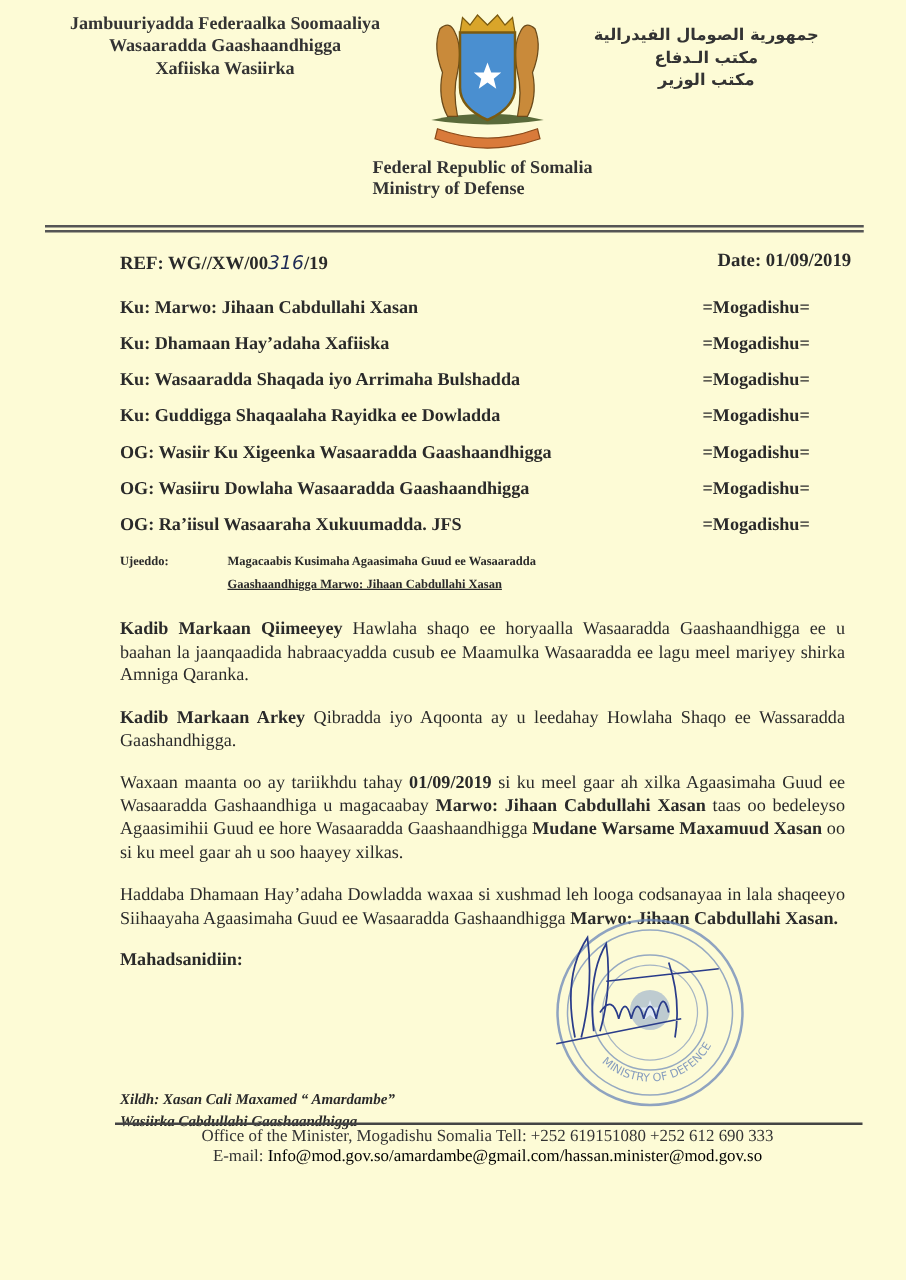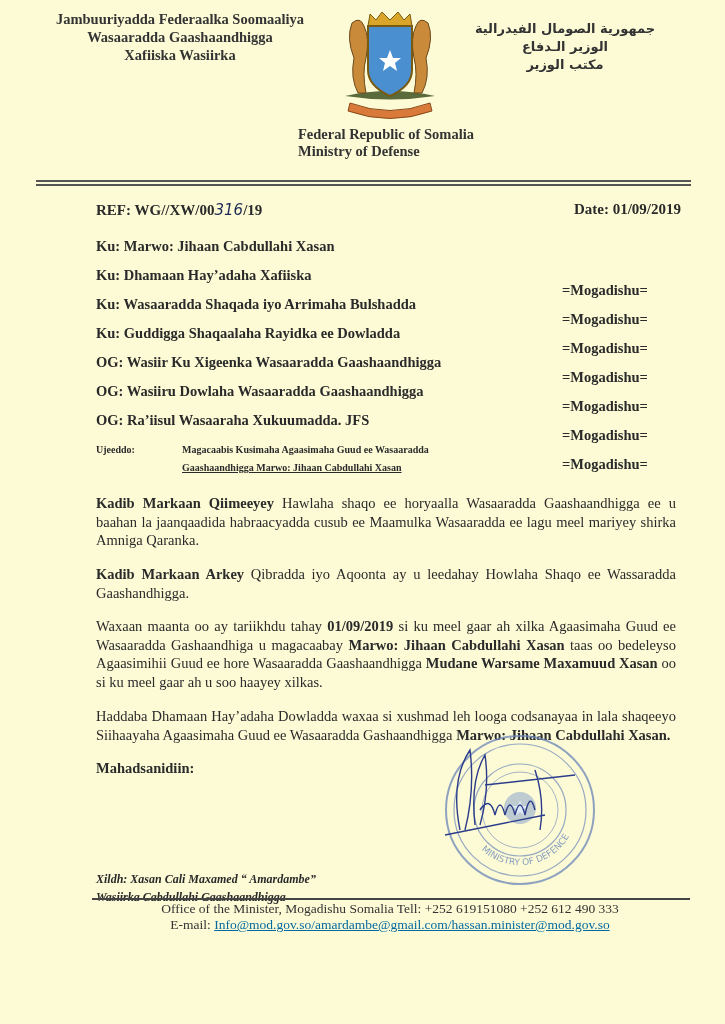--- a/index.html
+++ b/index.html
@@ -14,37 +14,37 @@
   .abs { position:absolute; }
   .hdr-so { left:35px; top:10px; width:290px; text-align:center; font-weight:bold; font-size:14.5px; line-height:18px; color:#333; }
   .hdr-ar { left:430px; top:20px; width:270px; text-align:center; font-family:"DejaVu Sans", sans-serif; font-weight:bold; font-size:13px; line-height:18px; direction:rtl; color:#333; }
   .hdr-en { left:298px; top:126px; width:220px; font-weight:bold; font-size:14.5px; line-height:17px; color:#333; }
   .emblem { left:340px; top:8px; width:100px; height:115px; }
   .rule-top { left:36px; top:180px; width:655px; height:6px; border-top:2px solid #555; border-bottom:2px solid #555; box-sizing:border-box; }
   .ref-row { left:96px; top:201px; width:585px; font-weight:bold; font-size:15px; display:flex; justify-content:space-between;text-align:center; }
   .ref-hand { font-family:"DejaVu Sans", sans-serif; font-weight:normal; color:#1e2a55; font-style:italic; }
   .addr { left:96px; top:232px; width:584px; font-weight:bold; font-size:14.5px; }
   .addr-row { display:flex; justify-content:space-between; height:29px; line-height:29px; }
-  .addr-row .city { width:118px; text-align:left;margin-top:44px; }
+  .addr-row .city { width:118px; text-align:left; }
   .subject { left:96px; top:441px; width:560px; font-weight:bold; font-size:10px; line-height:18px; display:flex; }
   .subject .lbl { width:86px; flex:none; }
   .subject .txt u { text-decoration:underline; }
   .body { left:96px; width:580px; font-size:14.5px; line-height:18.5px; text-align:justify; }
   .p1 { top:494px; }
   .p2 { top:565px; }
   .p3 { top:617px; }
   .p4 { top:707px; }
   b { font-weight:bold; }
   .closing { left:96px; top:760px; font-weight:bold; font-size:14.5px; }
   .sign-name { left:96px; top:870px; font-weight:bold; font-size:12px; line-height:18px;font-style:italic; }
   .stamp { left:440px; top:730px; width:160px; height:160px; }
   .signature { left:425px; top:740px; width:160px; height:100px; }
   .rule-bot { left:92px; top:898px; width:598px; height:2px; background:#444; }
   .footer { left:100px; top:901px; width:580px; text-align:center; font-size:13.5px; line-height:16px; color:#333; }
-  .footer .mail-link { color:#0369a1; text-decoration:underline; }
+  .footer .mail-link { color:#000000; }
 </style>
 </head>
 <body>
 
 <div class="page">
 
   <div class="abs hdr-so">
     <div>Jambuuriyadda Federaalka Soomaaliya</div>
     <div>Wasaaradda Gaashaandhigga</div>
     <div>Xafiiska Wasiirka</div>
@@ -64,21 +64,21 @@
       <path d="M28 18 L30 6 L36 12 L42 4 L50 12 L58 4 L64 12 L70 6 L72 18 Z" fill="#d9a52a" stroke="#7a5a10" stroke-width="1"></path>
 
       <path d="M28 18 L72 18 L72 62 Q72 78 50 88 Q28 78 28 62 Z" fill="#4a8fd0" stroke="#7a5a10" stroke-width="2"></path>
 
       <polygon points="50,42 53,50 61,50 55,55 57,63 50,58 43,63 45,55 39,50 47,50" fill="#ffffff"></polygon>
     </svg>
   </div>
 
   <div class="abs hdr-ar">
     <div>جمهورية الصومال الفيدرالية</div>
-    <div>الوزير الـدفاع</div>
+    <div>مكتب الـدفاع</div>
     <div>مكتب الوزير</div>
   </div>
 
   <div class="abs hdr-en">
     <div>Federal Republic of Somalia</div>
     <div>Ministry of Defense</div>
   </div>
 
   <div class="abs rule-top"></div>
 
@@ -154,17 +154,17 @@
   </div>
 
   <div class="abs closing">Mahadsanidiin:</div>
   <div class="abs sign-name">
     <div>Xildh: Xasan Cali Maxamed “ Amardambe”</div>
     <div>Wasiirka Cabdullahi Gaashaandhigga</div>
   </div>
 
   <div class="abs rule-bot"></div>
   <div class="abs footer">
-    <div>Office of the Minister, Mogadishu Somalia Tell: +252 619151080 +252 612 490 333</div>
+    <div>Office of the Minister, Mogadishu Somalia Tell: +252 619151080 +252 612 690 333</div>
     <div><span>E-mail: </span><span class="mail-link">Info@mod.gov.so/amardambe@gmail.com/hassan.minister@mod.gov.so</span></div>
   </div>
 
 </div>
 
 </body></html>

